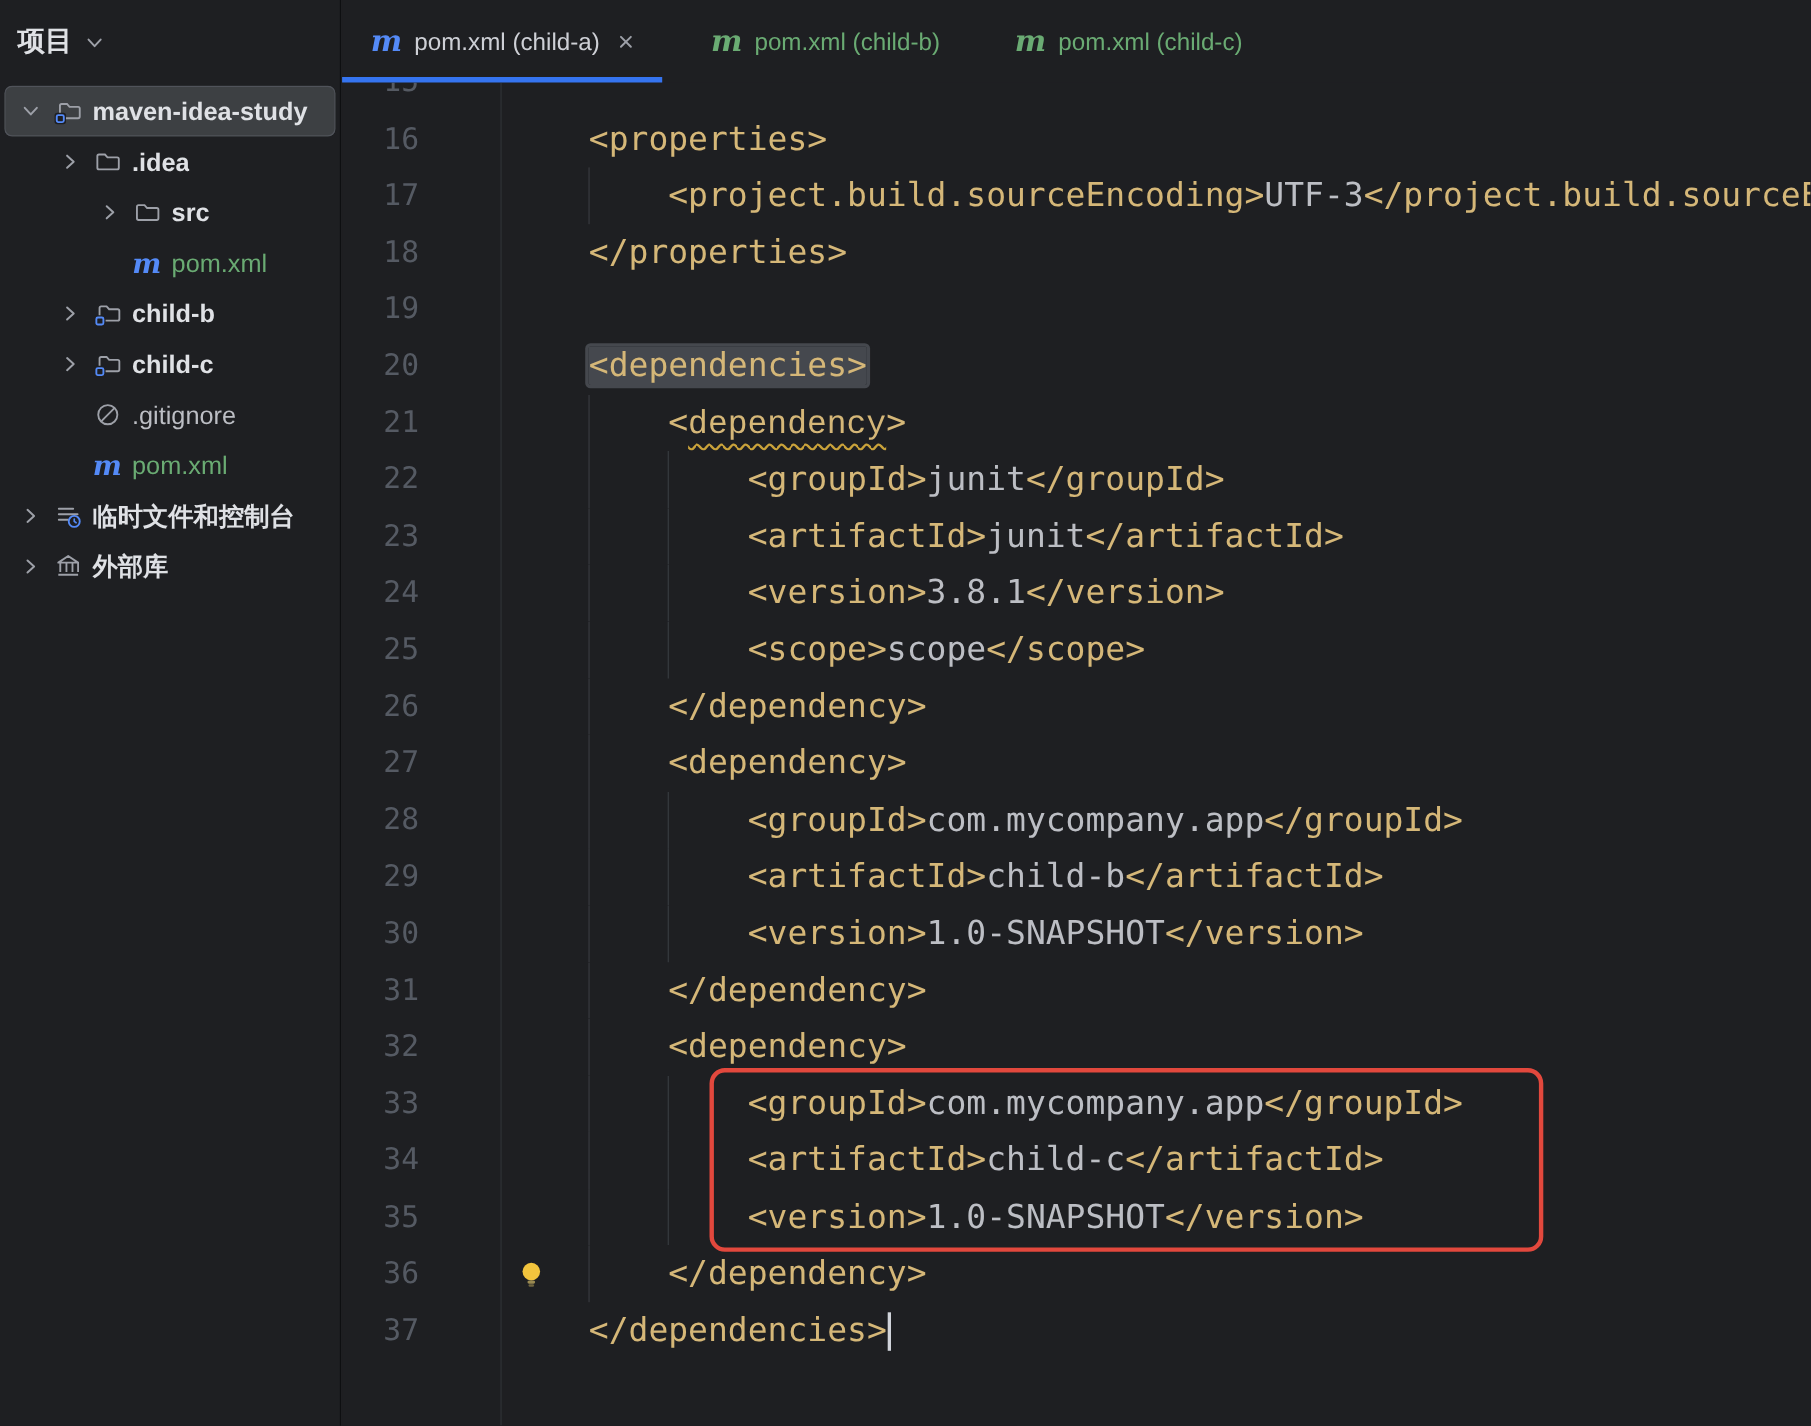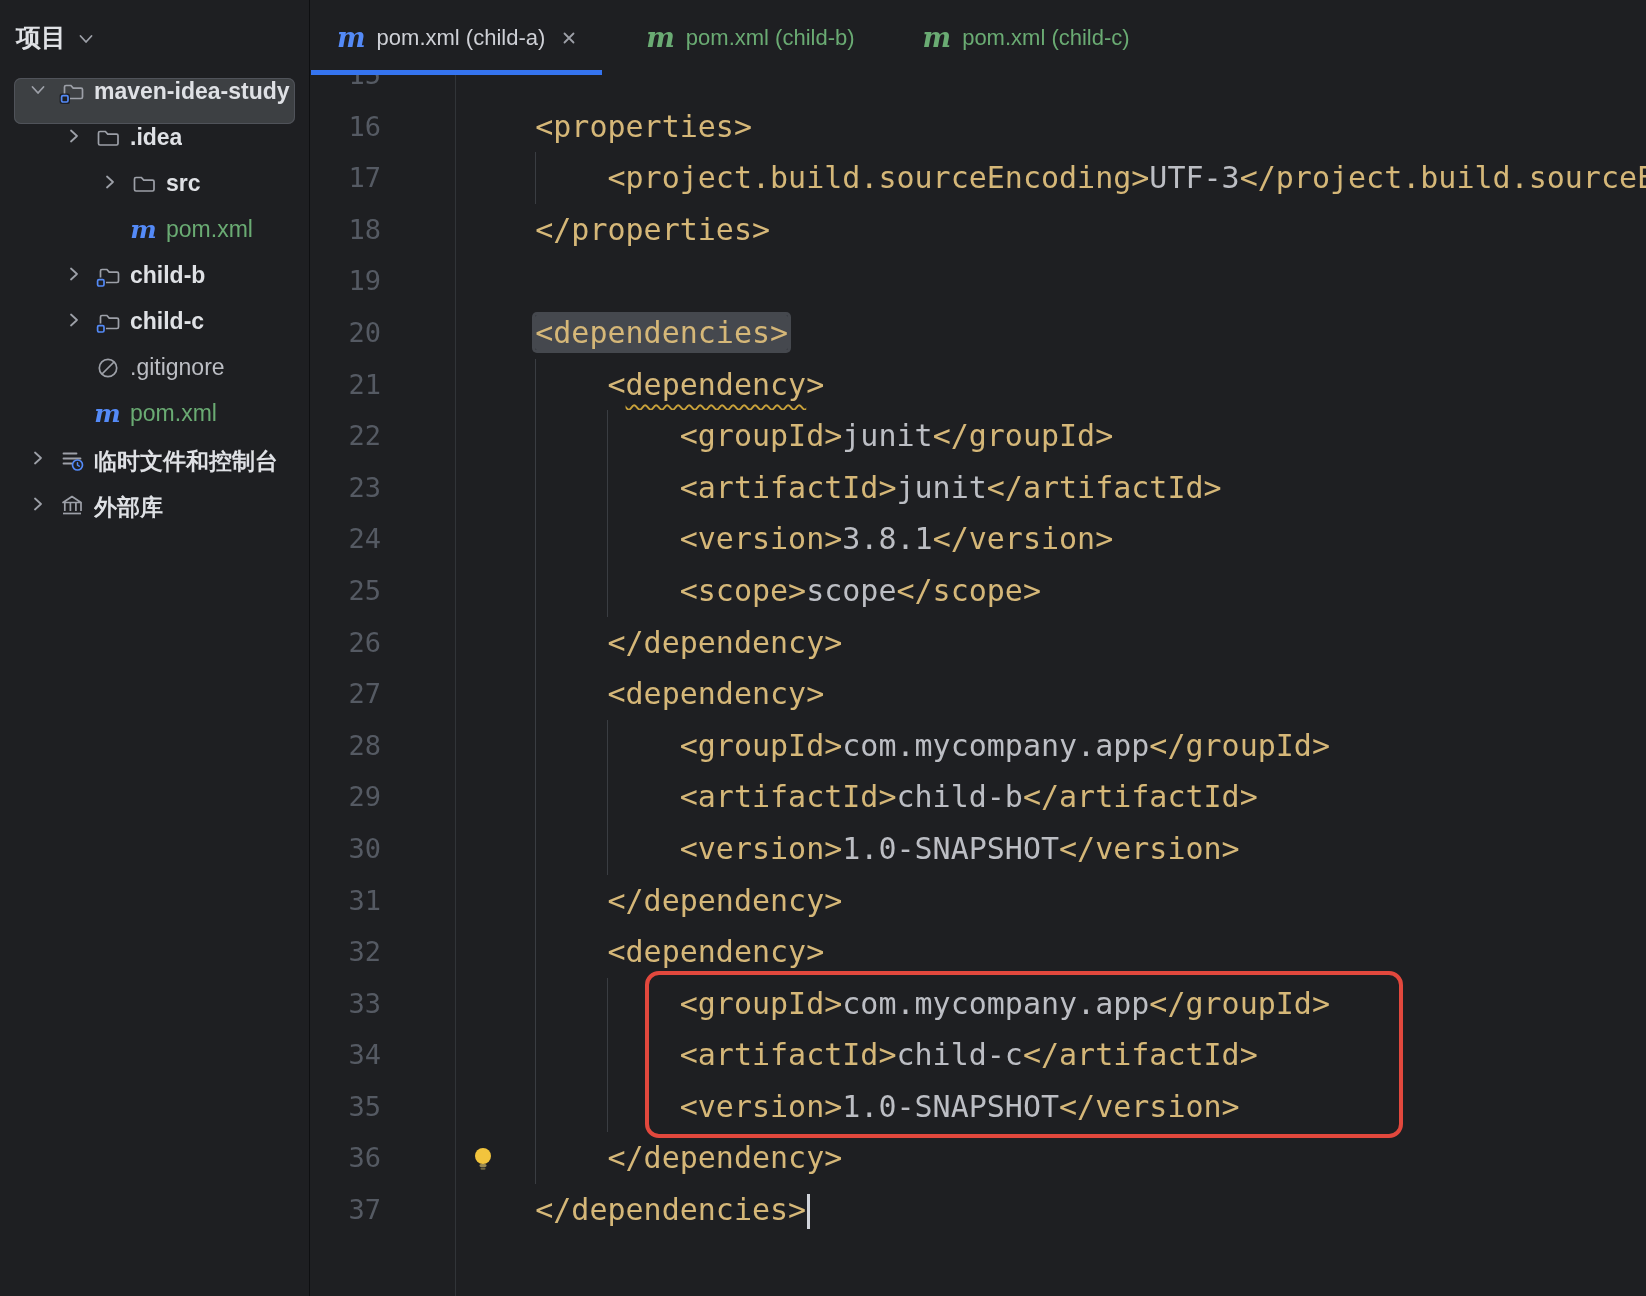--- a/index.html
+++ b/index.html
@@ -10,21 +10,21 @@
     font-family: "Liberation Sans", sans-serif;
   }
 
   
   .sidebar { position: absolute; left: 0; top: 0; bottom: 0; width: 310px;
     background: var(--bg); border-right: 1px solid var(--panel_border); z-index: 6; }
   .sidebar-header { height: 78px; padding: 22px 16px 0; display: flex; align-items: flex-start; gap: 10px; }
   .sidebar-title { font-size: 25px; font-weight: 700; color: var(--tree_text); line-height: 30px; }
   .header-caret { margin-top: 7px; display: flex; }
 
-  .tree-row { height: 46px; margin: 0 14px; display: flex; align-items: flex-start; border-radius: 7px; }
+  .tree-row { height: 46px; margin: 0 4px; display: flex; align-items: center; border-radius: 7px; }
   .tree-row.selected { background: var(--selection_bg); box-shadow: inset 0 0 0 1px var(--selection_border); }
   .chev { width: 24px; height: 24px; flex: none; display: flex; align-items: center; justify-content: center; margin-right: 8px; }
   .tree-icon { width: 27px; height: 27px; flex: none; display: flex; align-items: center; justify-content: center; margin-right: 9px; }
   .tree-label { font-size: 23px; color: var(--tree_text); white-space: nowrap; overflow: hidden; }
   .tree-label.dir  { font-weight: 700; }
   .tree-label.node { font-weight: 600; }
   .tree-label.file { color: var(--code_text); font-weight: 400; }
   .tree-label.green-file { color: var(--green_file); font-weight: 400; }
 
   .m-glyph { font-family: "DejaVu Serif", "Liberation Serif", serif; font-style: italic; font-weight: 700; line-height: 1; }
@@ -50,21 +50,21 @@
   .code-content { position: absolute; left: 0; right: 0; top: -26px; }
   .crow { display: flex; height: 51.6px; }
   .ln { flex: none; width: 144px; text-align: right; padding-right: 74px; font-size: 27px;
     line-height: 51.6px; color: var(--line_number); }
   .code-cell { position: relative; flex: 1; min-width: 0; padding-left: 8px; font-size: 30px;
     line-height: 51.6px; white-space: pre; overflow: hidden; color: var(--code_text); }
   .tok-tag { color: var(--tag_yellow); }
   .tok-txt { color: var(--code_text); }
   .tok-tag.hl { background: var(--hl_bg); box-shadow: 0 0 0 3px var(--hl_bg); border-radius: 2px; }
   .warn-word { text-decoration-line: underline; text-decoration-style: wavy;
-    text-decoration-color: var(--warn_underline); text-decoration-thickness: 2px; text-underline-offset: 9px; }
+    text-decoration-color: var(--warn_underline); text-decoration-thickness: 2px; text-underline-offset: 9px; font-family: Liberation Mono, monospace; }
   .guide { position: absolute; top: 0; bottom: 0; width: 1px; background: var(--guide); }
   .bulb { position: absolute; left: 14px; top: 50%; transform: translateY(-50%); display: flex; }
   .caret { display: inline-block; width: 3px; height: 35px; background: var(--caret); vertical-align: middle; margin-left: 1px; }
   .red-box { position: absolute; left: 334px; top: 896px; width: 758px; height: 167px;
     border: 4px solid var(--annotation_red); border-radius: 14px; z-index: 4; pointer-events: none; }
 </style>
 </head>
 <body>
 
 <div class="sidebar">

